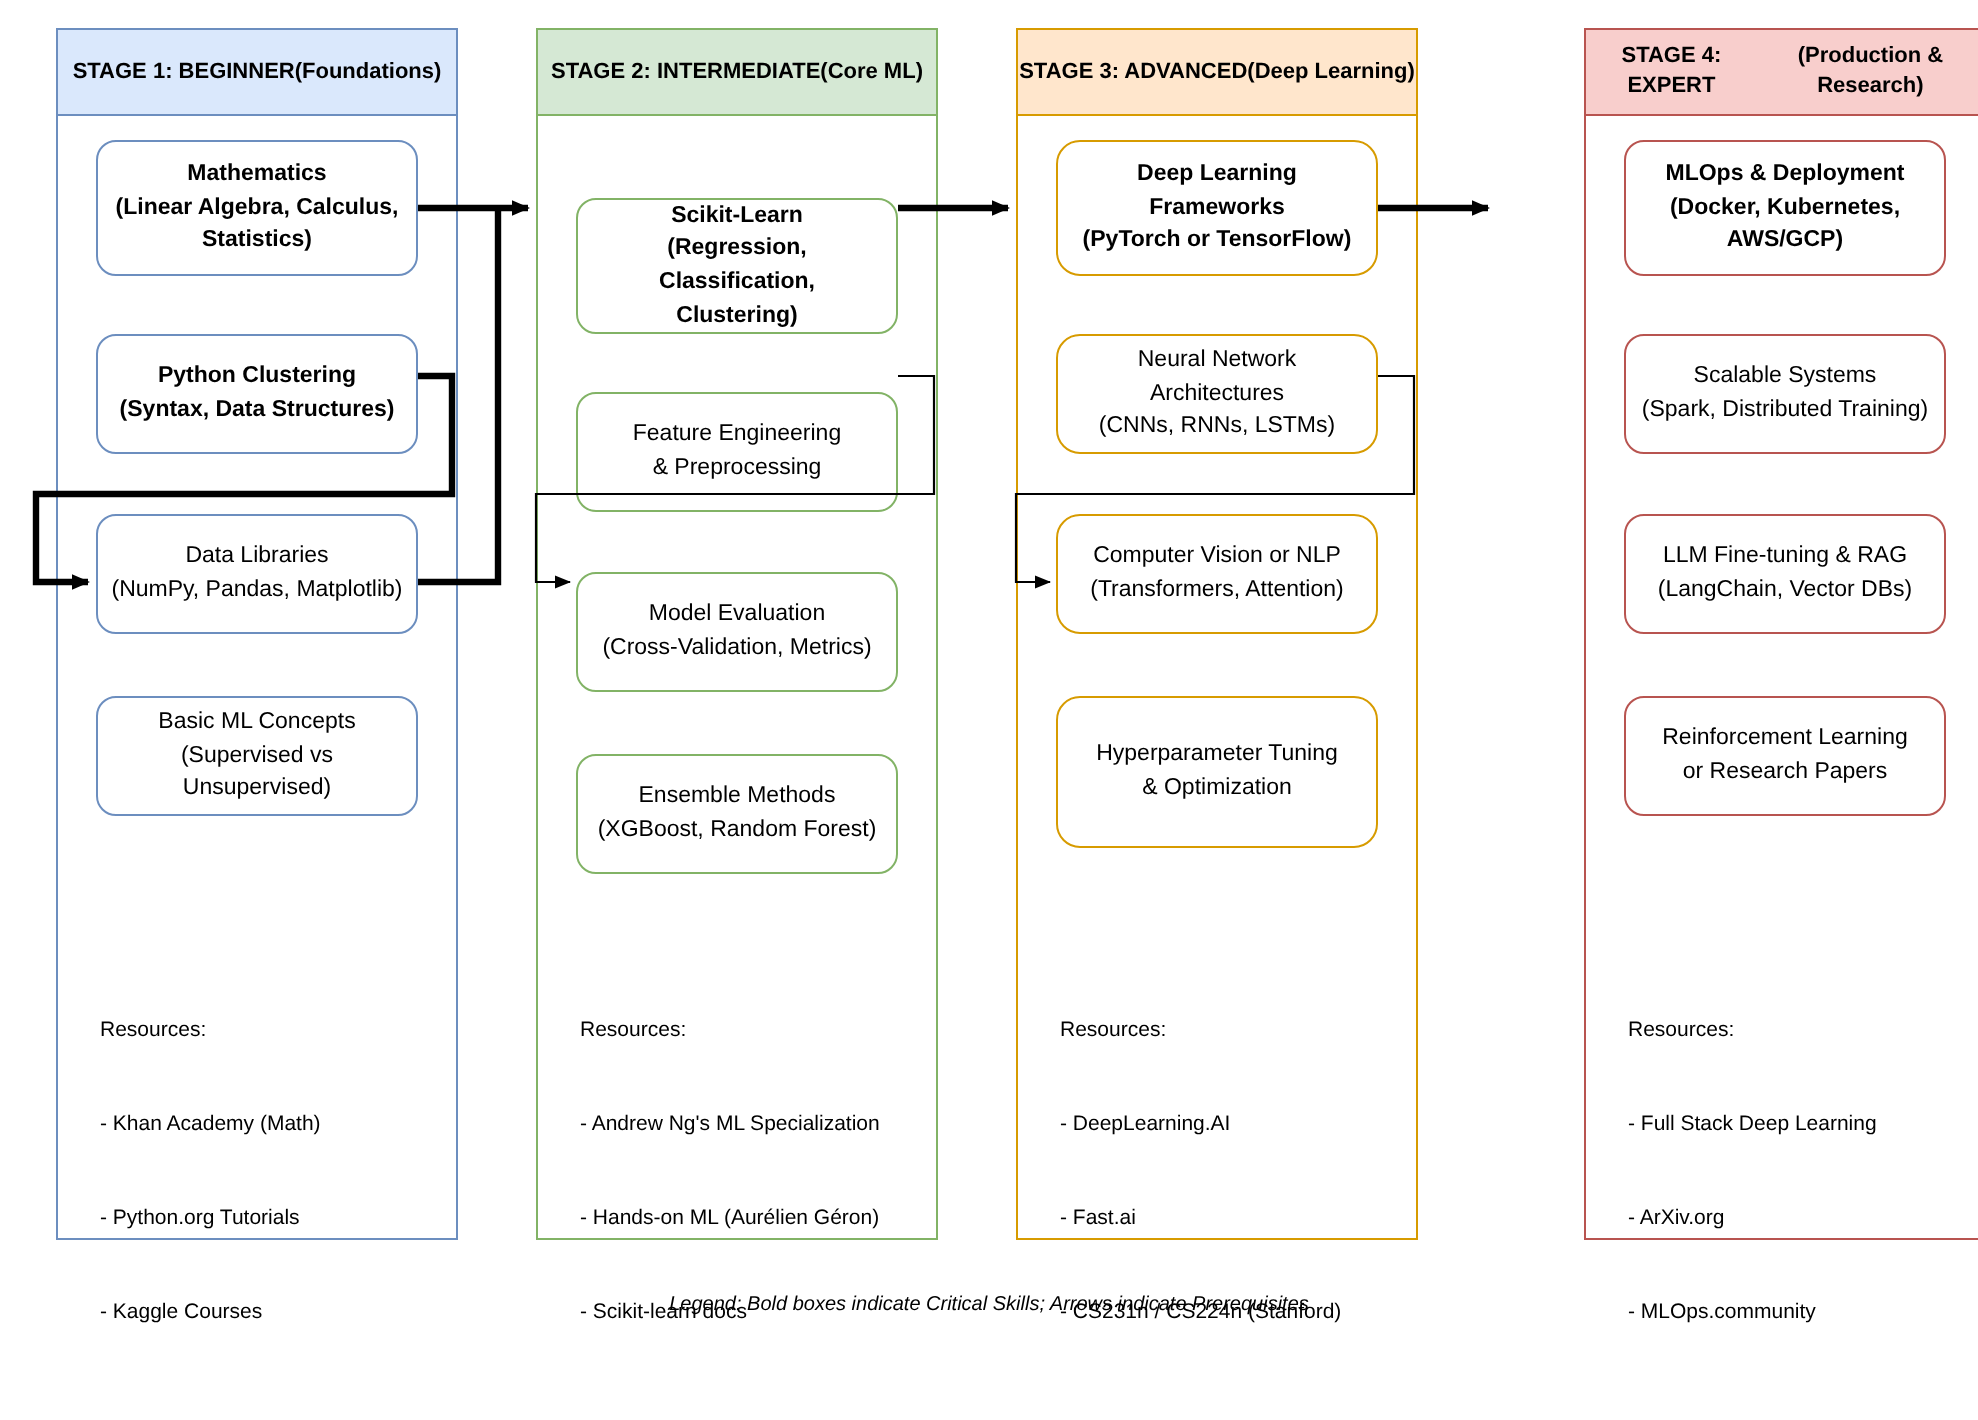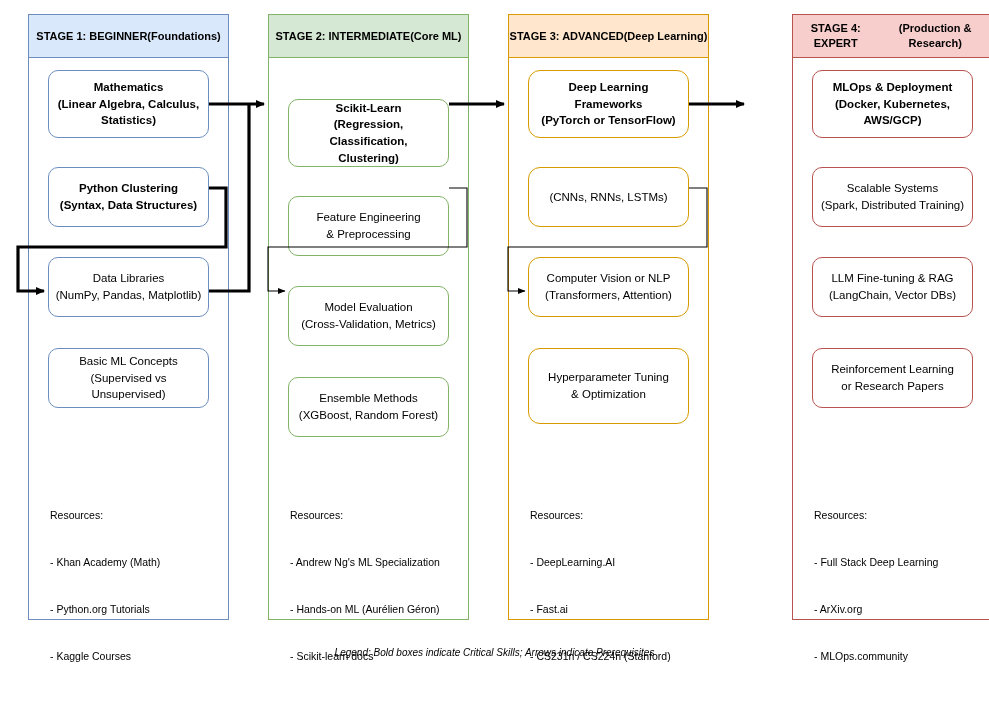--- a/index.html
+++ b/index.html
@@ -168,20 +168,21 @@
 
     <div class="node critical" style="top:56px;height:68px;">
       <div>
         <span>Deep Learning Frameworks</span>
         <span>(PyTorch or TensorFlow)</span>
       </div>
     </div>
 
     <div class="node" style="top:153px;height:60px;">
       <div>
+        <span>Neural Network Architectures</span>
         <span>(CNNs, RNNs, LSTMs)</span>
       </div>
     </div>
 
     <div class="node" style="top:243px;height:60px;">
       <div>
         <span>Computer Vision or NLP</span>
         <span>(Transformers, Attention)</span>
       </div>
     </div>

